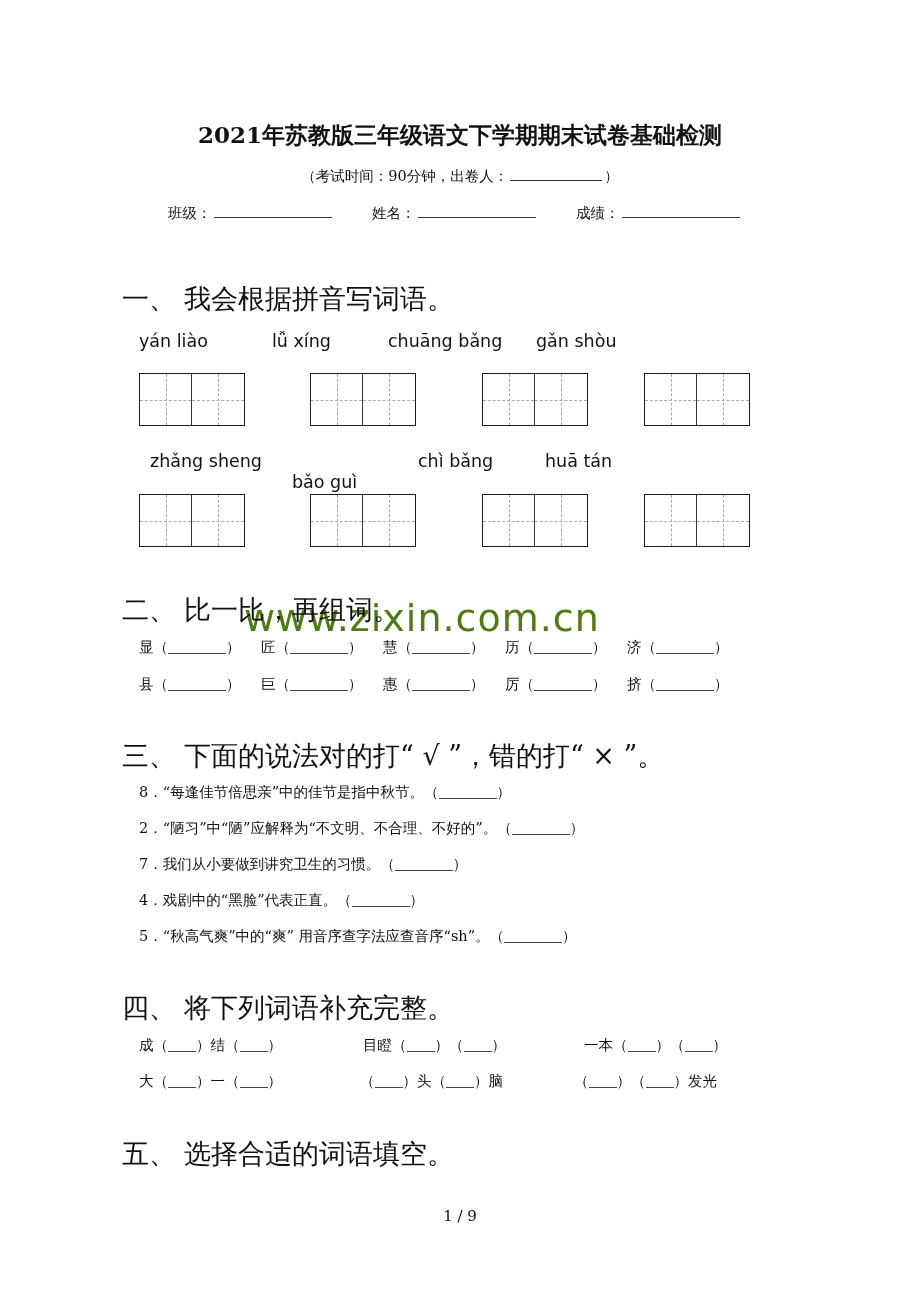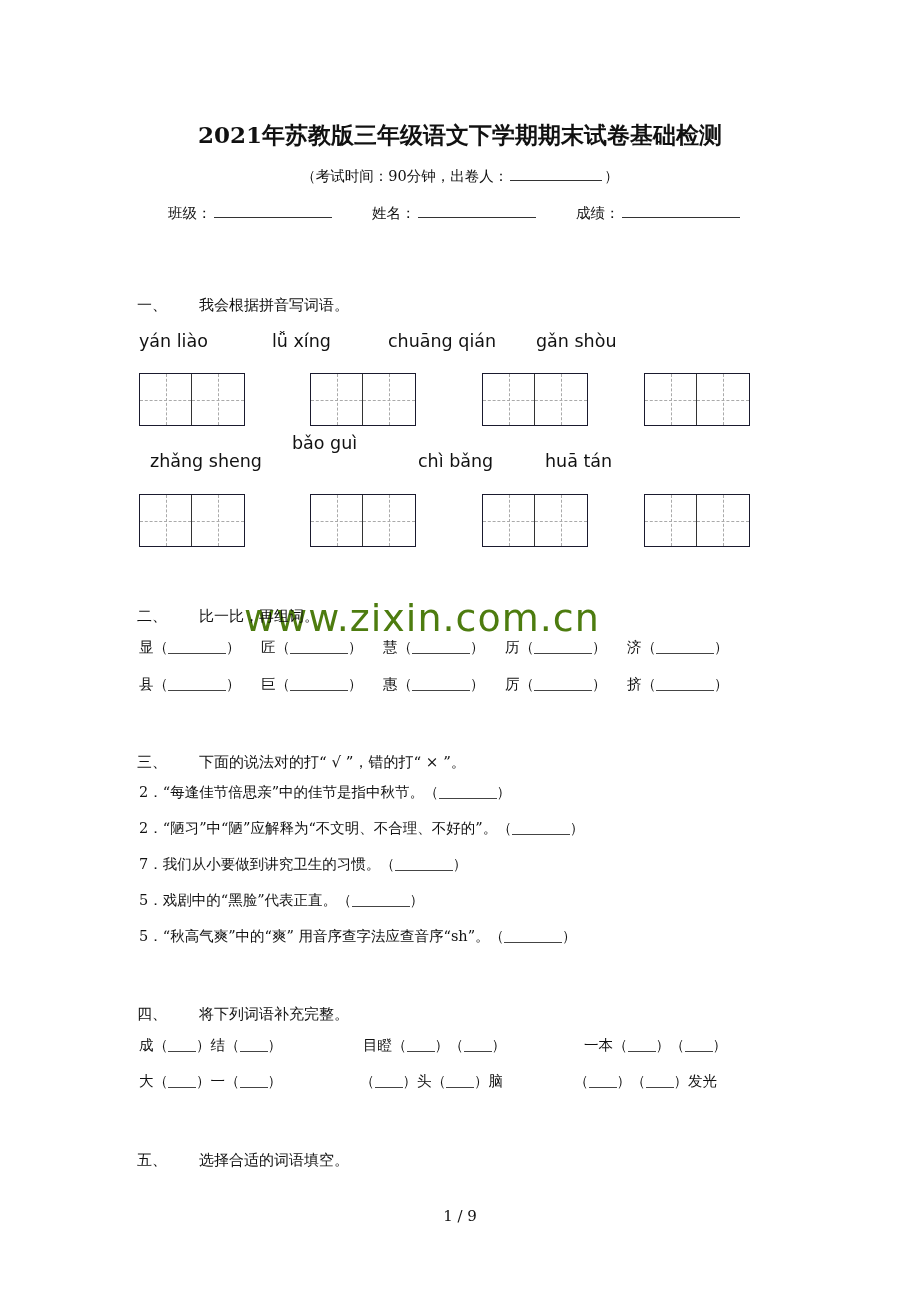--- a/index.html
+++ b/index.html
@@ -3,21 +3,21 @@
   <meta charset="utf-8">
   <style>
     html, body { margin: 0; padding: 0; background: #ffffff; }
     body { width: 920px; height: 1302px; position: relative; overflow: hidden;
       font-family: "DejaVu Serif", "Liberation Serif", serif; color: #111; }
     .abs { position: absolute; white-space: nowrap; }
     .title { top: 120px; left: 0; width: 920px; text-align: center; font-size: 23px; font-weight: bold; letter-spacing: 0px; }
     .subtitle { top: 167px; left: 0; width: 920px; text-align: center; font-size: 14.5px; }
     .info { top: 204px; font-size: 14.5px; }
     .blank { display: inline-block; border-bottom: 1px solid #333; vertical-align: baseline; height: 1px; margin: 0 2px; }
-    .sec-head { font-size: 15px; left: 137px; margin-top: 15px; }
+    .sec-head { font-size: 27px; left: 122px; }
     .sec-head .num { display: inline-block; width: 62px; }
     .pinyin { font-family: "DejaVu Sans", "Liberation Sans", sans-serif; font-size: 17.5px; }
     .tian { position: absolute; height: 53px; width: 106px; border: 1.5px solid #1a1a2e; box-sizing: border-box; }
     .tian .cell { position: absolute; top: 0; width: 50%; height: 100%; box-sizing: border-box; }
     .tian .cell.left { left: 0; border-right: 1.5px solid #333; }
     .tian .cell.right { right: 0; }
     .tian .cell .v { position: absolute; left: 50%; top: 0; height: 100%; border-left: 1px dashed #aaa; }
     .tian .cell .h { position: absolute; top: 50%; left: 0; width: 100%; border-top: 1px dashed #aaa; }
     .row-text { font-size: 14.5px; left: 139px; }
     .paren-blank { display: inline-block; border-bottom: 1px solid #444; width: 58px; height: 1px; vertical-align: -2px; }
@@ -46,21 +46,21 @@
 <div class="abs info fg" style="left:576px">
   <span>成绩：</span><span class="blank" style="width:118px"></span>
 </div>
 
 <div class="abs sec-head fg" style="top:281px">
   <span class="num">一、</span><span>我会根据拼音写词语。</span>
 </div>
 
 <div class="abs pinyin fg" style="top:331px;left:139px">yán   liào</div>
 <div class="abs pinyin fg" style="top:331px;left:272px">lǚ   xíng</div>
-<div class="abs pinyin fg" style="top:331px;left:388px">chuāng qián</div>
+<div class="abs pinyin fg" style="top:331px;left:388px">chuāng bǎng</div>
 <div class="abs pinyin fg" style="top:331px;left:536px">gǎn shòu</div>
 
 <div class="tian fg" style="top:373px;left:139px">
     <div class="cell left">
       <div class="v"></div>
       <div class="h"></div>
     </div>
     <div class="cell right">
       <div class="v"></div>
       <div class="h"></div>
@@ -91,21 +91,21 @@
       <div class="v"></div>
       <div class="h"></div>
     </div>
     <div class="cell right">
       <div class="v"></div>
       <div class="h"></div>
     </div>
   </div>
 
 <div class="abs pinyin fg" style="top:451px;left:150px">zhǎng sheng</div>
-<div class="abs pinyin fg" style="top:433px;left:292px">bǎo  guì</div>
+<div class="abs pinyin fg" style="top:472px;left:292px">bǎo  guì</div>
 <div class="abs pinyin fg" style="top:451px;left:418px">chì  bǎng</div>
 <div class="abs pinyin fg" style="top:451px;left:545px">huā  tán</div>
 
 <div class="tian fg" style="top:494px;left:139px">
     <div class="cell left">
       <div class="v"></div>
       <div class="h"></div>
     </div>
     <div class="cell right">
       <div class="v"></div>
@@ -152,24 +152,24 @@
 </div>
 
 <div class="abs row-text fg" style="top:675px">
   <span class="q-item" style="width:122px"><span>县</span><span>（</span><span class="paren-blank"></span><span>）</span></span><span class="q-item" style="width:122px"><span>巨</span><span>（</span><span class="paren-blank"></span><span>）</span></span><span class="q-item" style="width:122px"><span>惠</span><span>（</span><span class="paren-blank"></span><span>）</span></span><span class="q-item" style="width:122px"><span>厉</span><span>（</span><span class="paren-blank"></span><span>）</span></span><span class="q-item"><span>挤</span><span>（</span><span class="paren-blank"></span><span>）</span></span>
 </div>
 
 <div class="abs sec-head fg" style="top:738px">
   <span class="num">三、</span><span>下面的说法对的打“ √ ”，错的打“ × ”。</span>
 </div>
 
-<div class="abs row-text fg" style="top:783px"><span>2．“每逢佳节倍思亲”中的佳节是指中秋节。（</span><span class="paren-blank"></span><span>）</span></div>
+<div class="abs row-text fg" style="top:783px"><span>8．“每逢佳节倍思亲”中的佳节是指中秋节。（</span><span class="paren-blank"></span><span>）</span></div>
 <div class="abs row-text fg" style="top:819px"><span>2．“陋习”中“陋”应解释为“不文明、不合理、不好的”。（</span><span class="paren-blank"></span><span>）</span></div>
 <div class="abs row-text fg" style="top:855px"><span>7．我们从小要做到讲究卫生的习惯。（</span><span class="paren-blank"></span><span>）</span></div>
-<div class="abs row-text fg" style="top:891px"><span>5．戏剧中的“黑脸”代表正直。（</span><span class="paren-blank"></span><span>）</span></div>
+<div class="abs row-text fg" style="top:891px"><span>4．戏剧中的“黑脸”代表正直。（</span><span class="paren-blank"></span><span>）</span></div>
 <div class="abs row-text fg" style="top:927px"><span>5．“秋高气爽”中的“爽” 用音序查字法应查音序“sh”。（</span><span class="paren-blank"></span><span>）</span></div>
 
 <div class="abs sec-head fg" style="top:990px">
   <span class="num">四、</span><span>将下列词语补充完整。</span>
 </div>
 
 <div class="abs row-text fg" style="top:1036px;left:139px"><span>成（</span><span class="short-blank"></span><span>）结（</span><span class="short-blank"></span><span>）</span></div>
 <div class="abs row-text fg" style="top:1036px;left:363px"><span>目瞪（</span><span class="short-blank"></span><span>）（</span><span class="short-blank"></span><span>）</span></div>
 <div class="abs row-text fg" style="top:1036px;left:584px"><span>一本（</span><span class="short-blank"></span><span>）（</span><span class="short-blank"></span><span>）</span></div>
 

